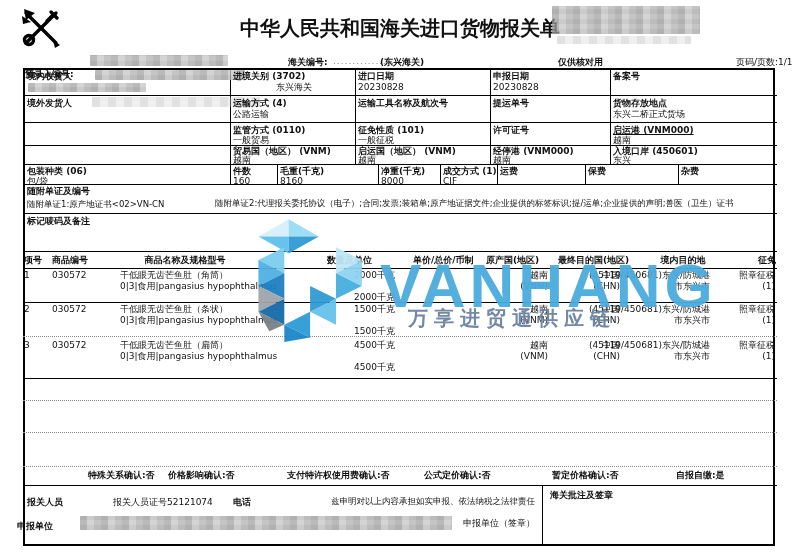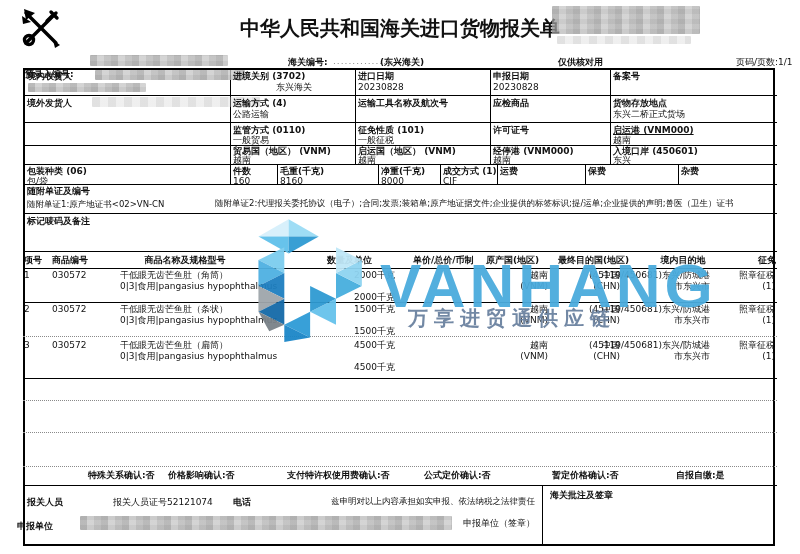--- a/index.html
+++ b/index.html
@@ -99,21 +99,21 @@
   <span class="t" style="left:358px;top:82px;">20230828</span>
   <span class="t b" style="left:493px;top:71px;">申报日期</span>
   <span class="t" style="left:493px;top:82px;">20230828</span>
   <span class="t b" style="left:613px;top:71px;">备案号</span>
 
   <span class="t b" style="left:27px;top:98px;">境外发货人</span>
   <div class="blur-light" style="left:92px;top:97px;width:168px;height:10px;"></div>
   <span class="t b" style="left:233px;top:98px;">运输方式 (4)</span>
   <span class="t" style="left:233px;top:109px;">公路运输</span>
   <span class="t b" style="left:358px;top:98px;">运输工具名称及航次号</span>
-  <span class="t b" style="left:493px;top:98px;">应检商品</span>
+  <span class="t b" style="left:493px;top:98px;">提运单号</span>
   <span class="t b" style="left:613px;top:98px;">货物存放地点</span>
   <span class="t" style="left:613px;top:109px;">东兴二桥正式货场</span>
 
   <span class="t b" style="left:233px;top:125px;">监管方式 (0110)</span>
   <span class="t" style="left:233px;top:135px;">一般贸易</span>
   <span class="t b" style="left:358px;top:125px;">征免性质 (101)</span>
   <span class="t" style="left:358px;top:135px;">一般征税</span>
   <span class="t b" style="left:493px;top:125px;">许可证号</span>
   <span class="t b" style="left:613px;top:125px;text-decoration:underline;">启运港 (VNM000)</span>
   <span class="t" style="left:613px;top:135px;">越南</span>

